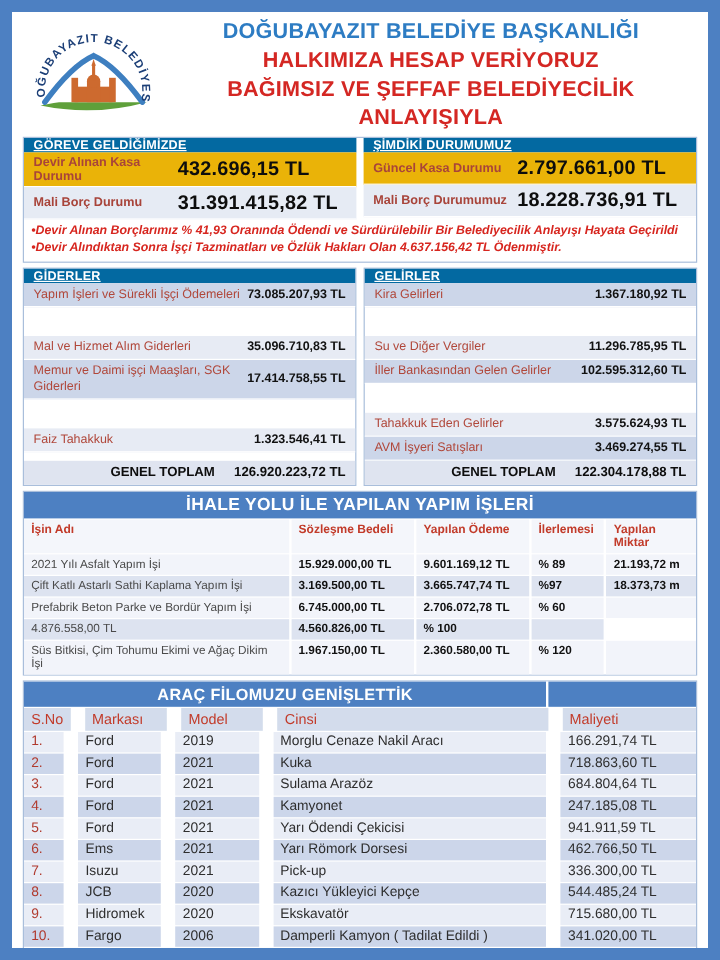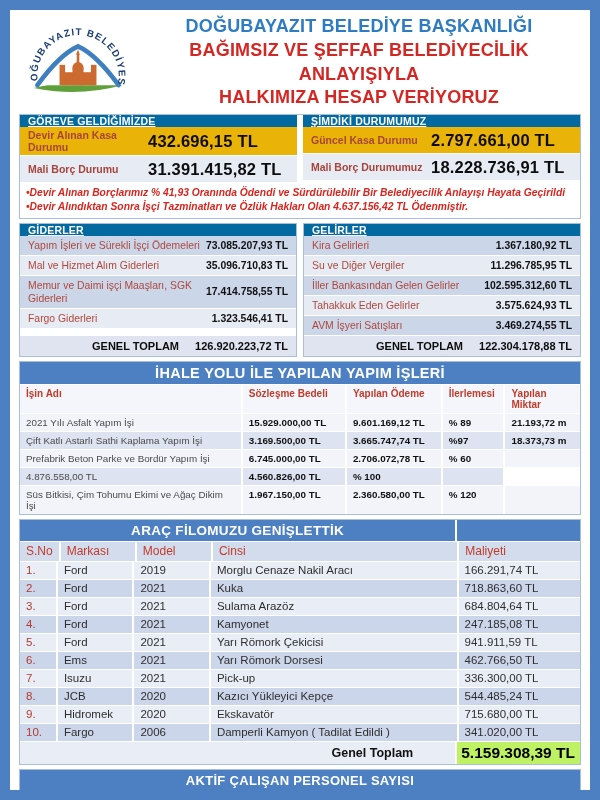--- a/index.html
+++ b/index.html
@@ -30,37 +30,37 @@
   .notes{padding:3px 6px 4px 6px;font-style:italic;}
   .note{color:#d7261f;font-weight:bold;font-size:10.3px;line-height:1.35;}
 
   
   .finance{display:grid;grid-template-columns:1fr 1fr;gap:0 6px;}
   .fin-col{display:flex;flex-direction:column;justify-content:center;}
   .f-row{display:flex;justify-content:space-between;gap:6px;padding:3px 8px;border-bottom:1px solid #fff;align-items:center;}
   .f-label{color:#b0473a;font-size:10.4px;line-height:1.25;}
   .f-value{font-weight:bold;font-size:10.4px;color:#111;white-space:nowrap;}
   .fin-col .even{background:#ccd6e9;}
-  .fin-col .odd{background:#e7ebf4;}
+  .fin-col .odd{background:#e7ebf4;margin-top:24px;}
   .f-total{margin-top:auto;display:flex;justify-content:flex-end;gap:16px;background:#dfe4f0;padding:4px 8px;font-weight:bold;font-size:11px;color:#0d0d0d;}
 
   
   .t-head,.t-row{display:grid;grid-template-columns:40fr 18.5fr 17fr 11fr 13.5fr;gap:2px;background:#fff;margin-top:1px;}
   .t-head span{color:#c23b2a;font-weight:bold;font-size:10px;padding:3px 6px;background:#f4f6fb;}
   .t-row span{font-size:9.8px;padding:3px 6px;color:#111;}
   .t-row span:nth-child(1){color:#4a4a4a;}
   .t-row span:nth-child(n+2){font-weight:bold;}
   .t-rows .even > span{background:#f2f4fa;}
   .t-rows .odd > span{background:#dde3f0;}
 
   
   .fleet-title{display:grid;grid-template-columns:78fr 22fr;gap:2px;background:#fff;}
   .fleet-title .cell{background:#4d80c2;}
   .fleet-title .cell.t{color:#fff;font-weight:bold;text-align:center;font-size:13.5px;padding:3px 0;letter-spacing:.3px;}
-  .fl-head,.fl-row,.fl-total{display:grid;grid-template-columns:6.5fr 13.5fr 13.5fr 44.5fr 22fr;gap:2px;background:#fff;margin-top:1px;}
+  .fl-head,.fl-row,.fl-total{display:grid;grid-template-columns:6.5fr 13.5fr 13.5fr 44.5fr 22fr;gap:12px;background:#fff;margin-top:1px;}
   .fl-head span{color:#c23b2a;font-size:12px;padding:2.5px 6px;background:#d3dcec;}
   .fl-row span{font-size:11.5px;padding:2.5px 6px;color:#2e2e2e;}
   .fl-row span:nth-child(1){color:#b03a2e;}
   .fl-rows .even > span{background:#e9edf6;}
   .fl-rows .odd > span{background:#ccd6ea;}
   .fl-total{grid-template-columns:78fr 22fr;}
   .fl-total .lbl{text-align:right;padding:4px 42px 4px 6px;font-weight:bold;font-size:12.5px;background:#e9edf6;color:#111;}
   .fl-total .val{font-weight:bold;font-size:15.5px;padding:2px 4px;color:#000;background:#bef264;}
 </style>
 </head>
@@ -84,22 +84,22 @@
         <circle cx="60" cy="44" r="6"></circle>
         <rect x="58.6" y="29" width="2.8" height="14"></rect>
         <path d="M58,30 L60,24 L62,30 Z"></path>
       </g>
       <text font-size="10.5" font-weight="bold" fill="#1c3f77" letter-spacing="1.2">
         <textPath href="#arc" startOffset="50%" text-anchor="middle">DOĞUBAYAZIT BELEDİYESİ</textPath>
       </text>
     </svg>
     <div class="titles">
       <div class="title-blue">DOĞUBAYAZIT BELEDİYE BAŞKANLIĞI</div>
+      <div class="title-red">HALKIMIZA HESAP VERİYORUZ</div>
       <div class="title-red">BAĞIMSIZ VE ŞEFFAF BELEDİYECİLİK ANLAYIŞIYLA</div>
-      <div class="title-red">HALKIMIZA HESAP VERİYORUZ</div>
     </div>
   </div>
 
   <div class="sec">
     <div class="balance-grid">
       <div class="bal-col">
         <div class="band">GÖREVE GELDİĞİMİZDE</div>
         <div class="bal-rows">
 
             <div class="b-row even">
@@ -152,21 +152,21 @@
             <span class="f-label">Mal ve Hizmet Alım Giderleri</span>
             <span class="f-value">35.096.710,83 TL</span>
           </div>
         
           <div class="f-row even">
             <span class="f-label">Memur ve Daimi işçi Maaşları, SGK Giderleri</span>
             <span class="f-value">17.414.758,55 TL</span>
           </div>
         
           <div class="f-row odd">
-            <span class="f-label">Fargo Giderleri</span>
+            <span class="f-label">Faiz Tahakkuk</span>
             <span class="f-value">1.323.546,41 TL</span>
           </div>
         </div>
       <div class="f-total">
         <span>GENEL TOPLAM</span>
         <span>126.920.223,72 TL</span>
       </div>
     </div>
     <div class="sec fin-col">
       <div class="band">GELİRLER</div>
@@ -302,21 +302,21 @@
           <span>Ford</span>
           <span>2021</span>
           <span>Kamyonet</span>
           <span>247.185,08 TL</span>
         </div>
 
         <div class="fl-row even">
           <span>5.</span>
           <span>Ford</span>
           <span>2021</span>
-          <span>Yarı Römork Çekicisi</span>
+          <span>Yarı Ödendi Çekicisi</span>
           <span>941.911,59 TL</span>
         </div>
 
         <div class="fl-row odd">
           <span>6.</span>
           <span>Ems</span>
           <span>2021</span>
           <span>Yarı Römork Dorsesi</span>
           <span>462.766,50 TL</span>
         </div>

